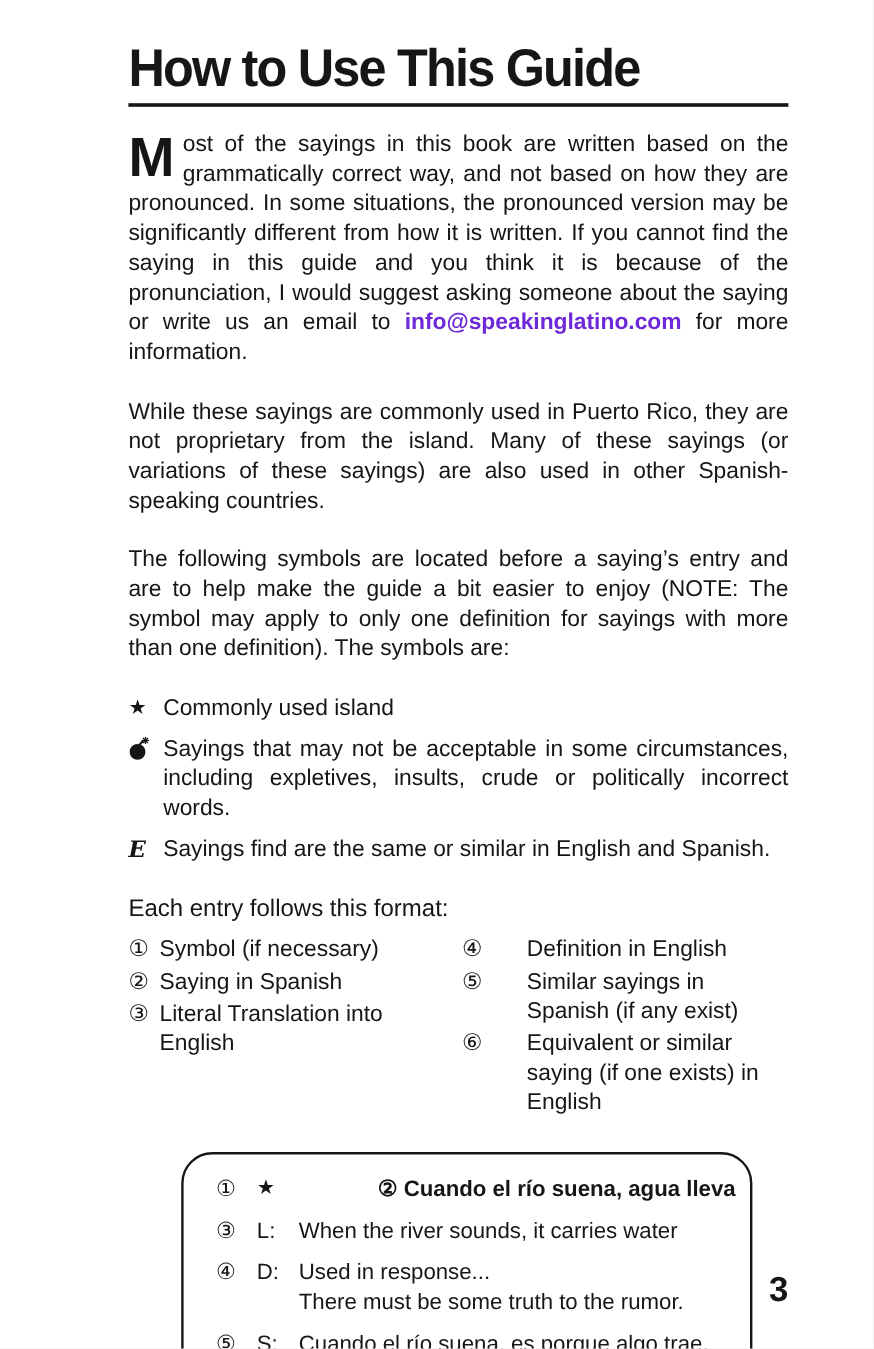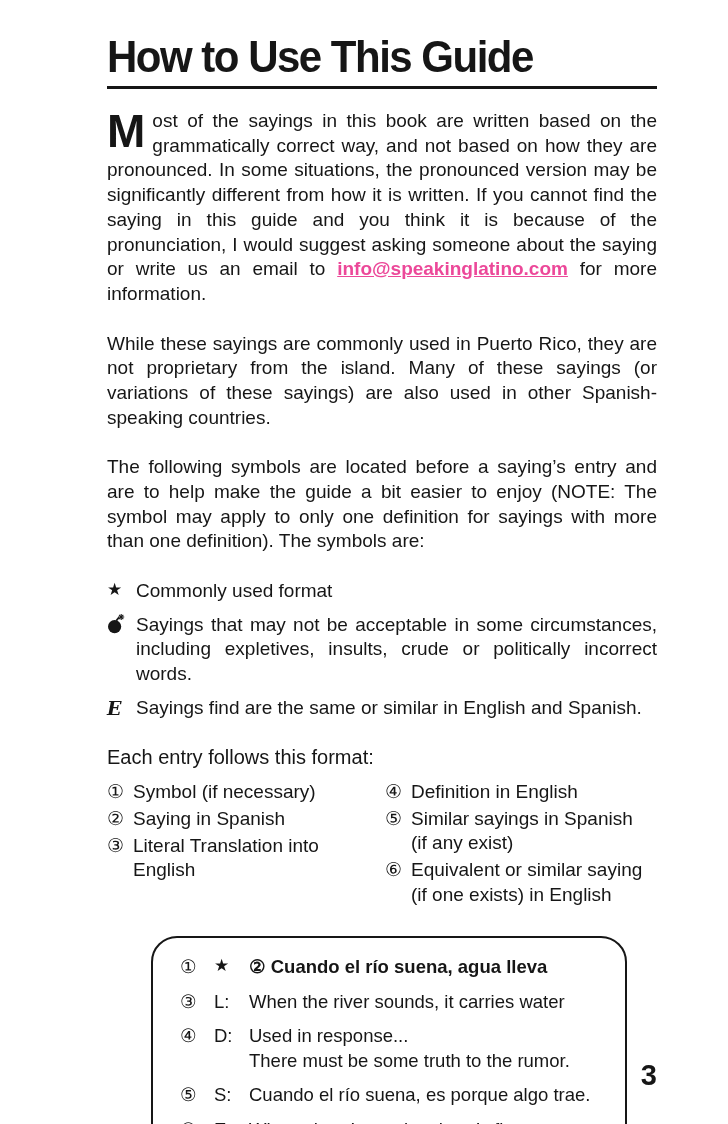--- a/index.html
+++ b/index.html
@@ -29,21 +29,21 @@
     text-align:justify;
     margin:0 0 25px 0;
   }
   .dropcap {
     float:left;
     font-size:46px;
     font-weight:bold;
     line-height:0.8;
     padding:4px 7px 0 0;
   }
-  .email { font-weight:bold; text-decoration:underline; color:#ec4899; cursor:pointer; }
+  .email { font-weight:bold; color:#6d28d9; cursor:pointer; }
 
   .symbols { margin:0 0 24px 0; }
   .symbol-item {
     display:flex;
     font-size:19px;
     line-height:1.3;
     margin-bottom:9px;
   }
   .symbol-icon { width:29px; flex:none; }
   .star-glyph { font-size:17px; }
@@ -55,35 +55,35 @@
   }
   .symbol-text { flex:1; text-align:justify; }
 
   .format-heading { font-size:20px; margin:0 0 11px 0; }
   .format-cols { display:flex; }
   .format-col-left  { width:278px; flex:none; }
   .format-col-right { width:272px; flex:none; }
   .format-item { display:flex; font-size:19px; line-height:1.28; margin-bottom:3px; }
   .fnum { width:26px; flex:none; }
   .ftext { flex:1; max-width:205px; }
-  .format-col-right .ftext { max-width:240px; }
+  .format-col-right .ftext { max-width:240px;margin-left:28px; }
 
   .example-box {
     border:2.5px solid #161616;
     border-radius:26px;
     width:476px;
     box-sizing:border-box;
     margin:26px 0 0 44px;
     padding:17px 12px 10px 14px;
   }
   .ex-row { display:flex; font-size:18.5px; line-height:1.35; margin-bottom:9.5px; }
   .ex-num { width:47px; padding-left:13px; flex:none; box-sizing:border-box; }
   .ex-key { width:35px; flex:none; }
   .ex-text { flex:1; }
-  .ex-bold { font-weight:bold; }
+  .ex-bold { font-weight:bold;text-align:right; }
 
   .page-number {
     position:absolute;
     right:71px; bottom:32px;
     font-size:29px;
     font-weight:bold;
   }
   .bomb-svg { display:block; margin-top:1px; }
 </style>
 </head>
@@ -97,21 +97,21 @@
   <p class="body"><span class="dropcap">M</span><span>ost of the sayings in this book are written based on the grammatically correct way, and not based on how they are pronounced. In some situations, the pronounced version may be significantly different from how it is written. If you cannot find the saying in this guide and you think it is because of the pronunciation, I would suggest asking someone about the saying or write us an email to </span><span class="email">info@speakinglatino.com</span><span> for more information.</span></p>
 
   <p class="body">While these sayings are commonly used in Puerto Rico, they are not proprietary from the island. Many of these sayings (or variations of these sayings) are also used in other Spanish-speaking countries.</p>
 
   <p class="body">The following symbols are located before a saying’s entry and are to help make the guide a bit easier to enjoy (NOTE: The symbol may apply to only one definition for sayings with more than one definition). The symbols are:</p>
 
   <div class="symbols">
 
     <div class="symbol-item">
       <span class="symbol-icon star-glyph">★</span>
-      <span class="symbol-text">Commonly used format</span>
+      <span class="symbol-text">Commonly used island</span>
     </div>
 
     <div class="symbol-item">
       <span class="symbol-icon">
         <svg class="bomb-svg" width="19" height="20" viewBox="0 0 19 20">
           <circle cx="7.6" cy="12.6" r="6.6" fill="#161616"></circle>
           <path d="M9.2 6.8 L12 3.4" stroke="#161616" stroke-width="1.8" fill="none"></path>
           <g stroke="#161616" stroke-width="1.1">
             <path d="M14.2 0 L14.2 6"></path>
             <path d="M11.2 3 L17.2 3"></path>

